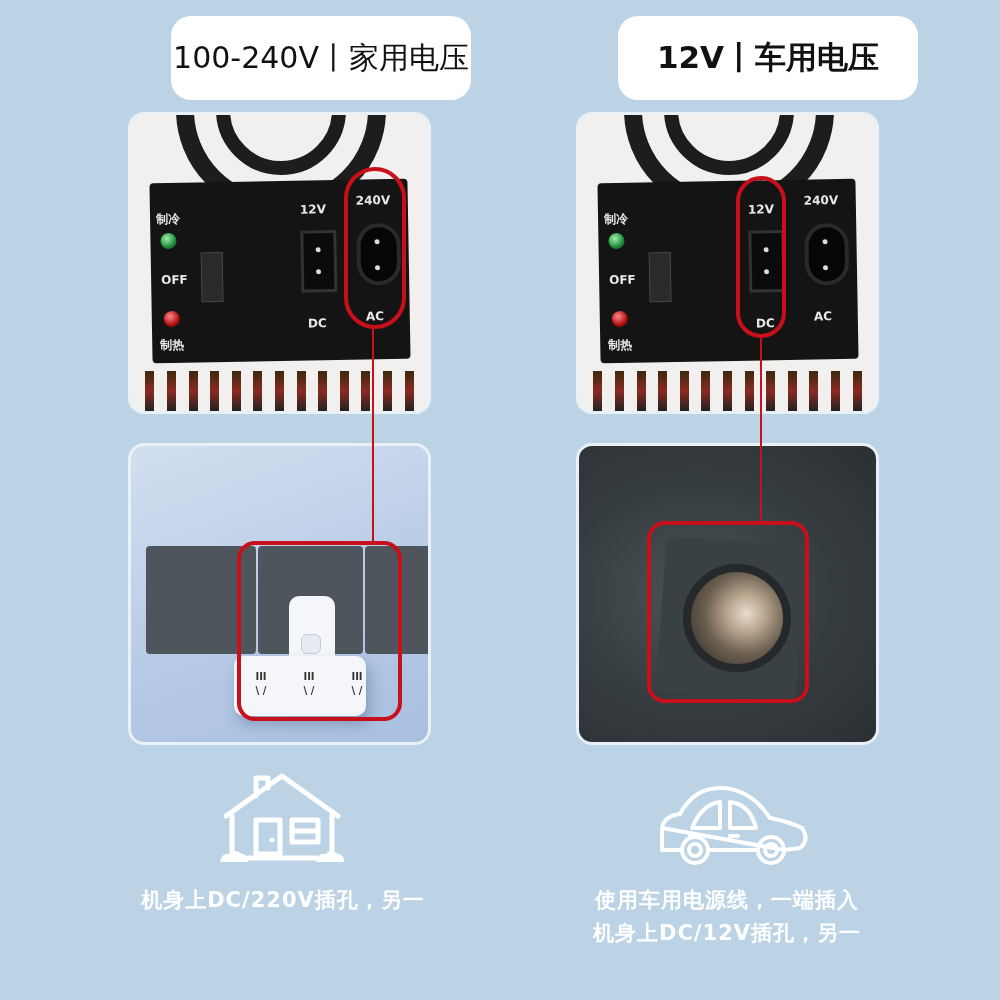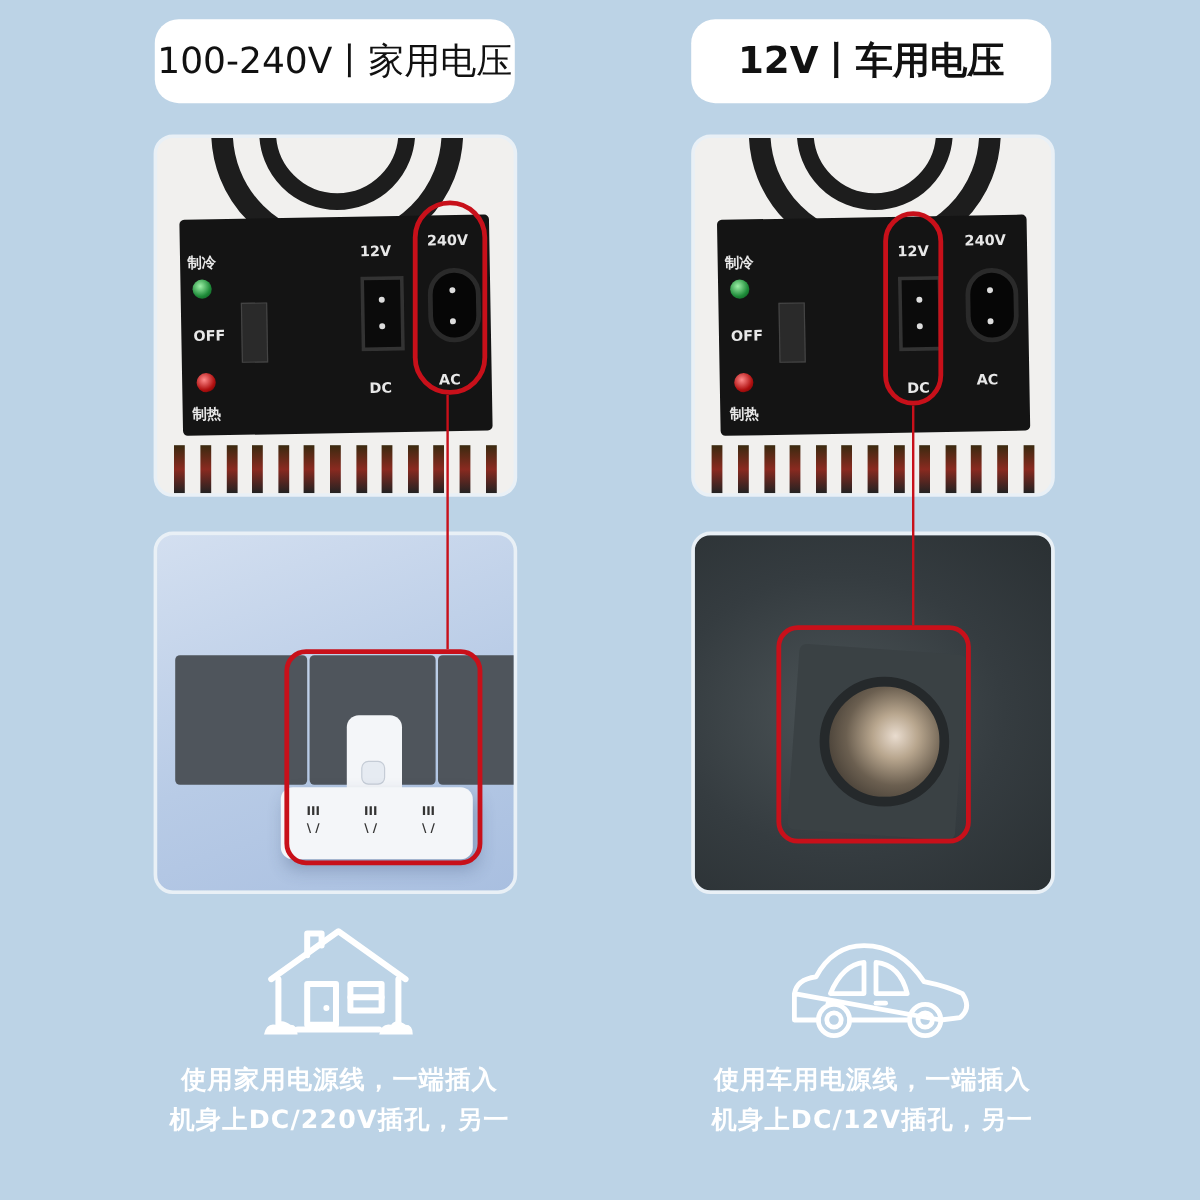--- a/index.html
+++ b/index.html
@@ -1,23 +1,23 @@
 <!DOCTYPE html>
 <html><head>
 <meta charset="utf-8">
 <style>
   * { box-sizing: border-box; margin: 0; padding: 0; }
   html, body { width: 1000px; height: 1000px; overflow: hidden; }
   body { background: #bcd3e6; font-family: "DejaVu Sans", "Liberation Sans", sans-serif; position: relative; }
 
   .title-pill {
-    position: absolute; top: 16px; height: 70px; width: 300px;
+    position: absolute; top: 16px; height: 84px; width: 300px;
     background: #ffffff; border-radius: 20px;
     display: flex; align-items: center; justify-content: center;
-    color: #111; font-size: 31px; font-weight: 500; white-space: nowrap;
+    color: #111; font-size: 31px; font-weight: 500; white-space: nowrap; margin-left: 42px;
   }
   .title-pill.left { left: 129px; font-size: 30px; }
   .title-pill.right { left: 576px; font-weight: 700; }
 
   .photo { position: absolute; width: 303px; height: 302px; border-radius: 16px; overflow: hidden; border: 3px solid #e9f0f6; }
   .photo.p1 { left: 128px; top: 112px; background: #f1f0ee; }
   .photo.p2 { left: 576px; top: 112px; background: #f1f0ee; }
   .photo.p3 { left: 128px; top: 443px; background: linear-gradient(160deg, #d3dff0 0%, #b8cbe6 55%, #a9bfe0 100%); }
   .photo.p4 { left: 576px; top: 443px; background: radial-gradient(ellipse at 40% 50%, #4b5356 0%, #353c40 55%, #2a3033 100%); }
 
@@ -38,21 +38,21 @@
   .vents span { width: 9px; height: 40px; margin-top: 8px; background: linear-gradient(#3a2a10, #8a2a20 50%, #222); }
 
   .hl { position: absolute; border: 4px solid #c8101a; }
   .hl.oval { border-radius: 40px; }
   .hl.rect { border-radius: 18px; }
   .connector { position: absolute; width: 2px; background: #c8101a; }
 
   
   .wall-plate { position: absolute; top: 100px; height: 108px; background: #4f555c; border-radius: 4px; }
   .strip-top { position: absolute; left: 158px; top: 150px; width: 46px; height: 70px; background: #f4f6f9; border-radius: 10px 10px 0 0; }
-  .strip { position: absolute; left: 103px; top: 210px; width: 160px; height: 60px; background: #f4f6f9; border-radius: 10px; box-shadow: 4px 8px 14px rgba(40,60,100,.3); }
+  .strip { position: absolute; left: 103px; top: 210px; width: 132px; height: 60px; background: #f4f6f9; border-radius: 10px; box-shadow: 4px 8px 14px rgba(40,60,100,.3); }
   .strip .sock { position: absolute; top: 14px; width: 26px; height: 30px; color: #333; font-size: 10px; text-align: center; line-height: 14px; font-weight: 700; }
   .pwr-btn { position: absolute; left: 170px; top: 188px; width: 20px; height: 20px; border-radius: 6px; background: #e6ebf2; border: 1px solid #c5ccd6; }
 
   
   .socket-plate { position: absolute; left: 82px; top: 95px; width: 140px; height: 155px; background: #3a4144; border-radius: 6px; transform: rotate(4deg); }
   .socket-ring { position: absolute; left: 104px; top: 118px; width: 108px; height: 108px; border-radius: 50%; border: 8px solid #25292b; background: radial-gradient(circle at 60% 45%, #e9dccf 0%, #b8a68e 25%, #6b5f50 55%, #2a2622 100%); }
 
   .icon { position: absolute; }
   .desc { position: absolute; width: 330px; color: #ffffff; font-size: 21px; font-weight: 700; line-height: 33px; text-align: center; letter-spacing: 1px; }
   .desc.left { left: 118px; top: 884px; }
@@ -192,19 +192,18 @@
     <circle cx="45" cy="68" r="13"></circle>
     <circle cx="45" cy="68" r="6"></circle>
     <circle cx="121" cy="68" r="13"></circle>
     <circle cx="121" cy="68" r="6"></circle>
     <line x1="40" y1="54" x2="48" y2="54"></line>
     <line x1="80" y1="54" x2="88" y2="54"></line>
   </g>
 </svg>
 
 <div class="desc left">
-  <div>使用家用电源线，一端插入</div>
   <div>机身上DC/220V插孔，另一</div>
 </div>
 <div class="desc right">
   <div>使用车用电源线，一端插入</div>
   <div>机身上DC/12V插孔，另一</div>
 </div>
 
 </body></html>

